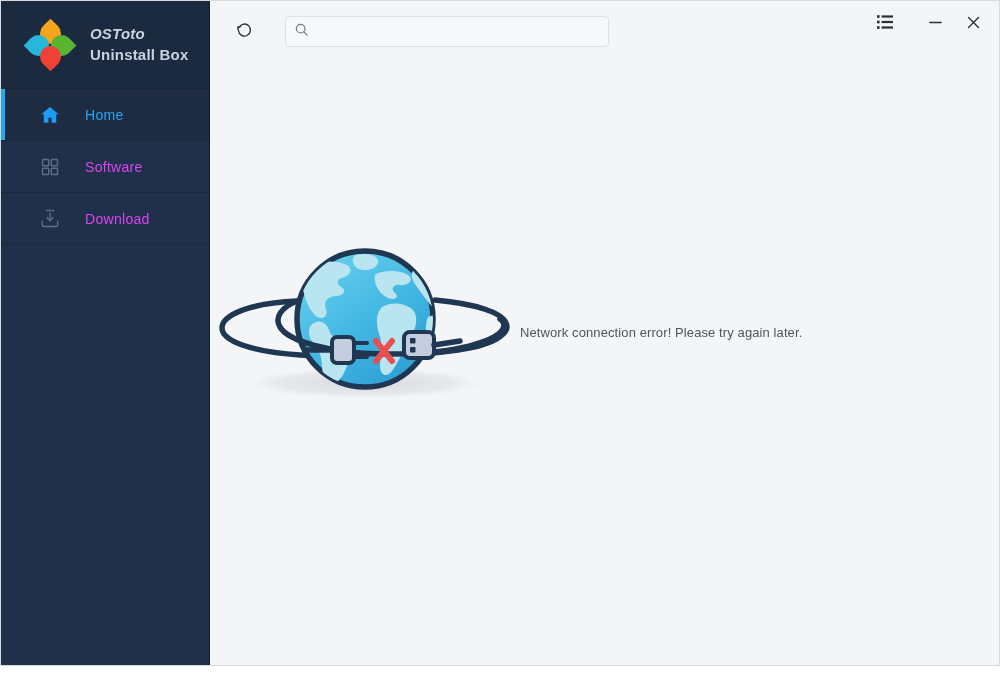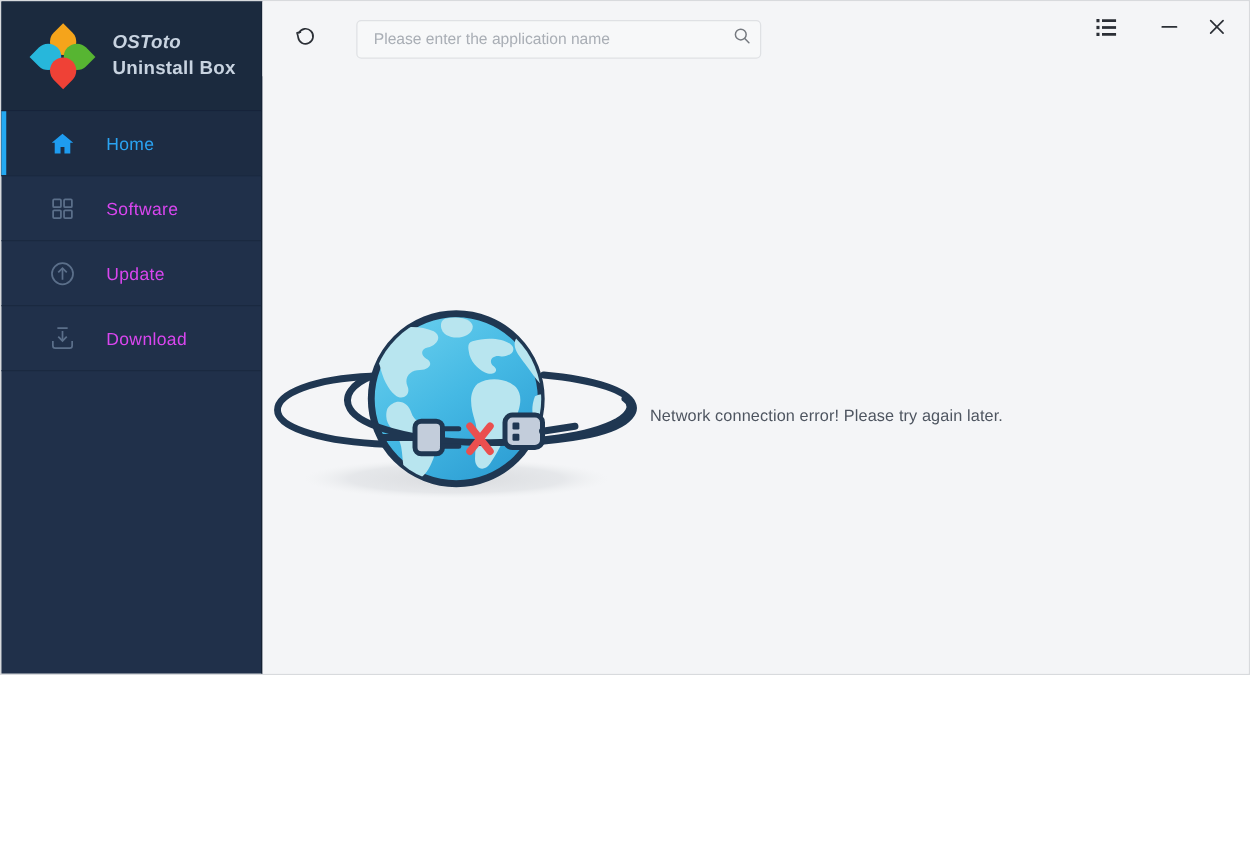--- a/index.html
+++ b/index.html
@@ -9,21 +9,21 @@
     background: #ffffff;
   }
   body {
     font-family: "Liberation Sans", "DejaVu Sans", sans-serif;
     -webkit-font-smoothing: antialiased;
   }
 
   #app {
     position: relative;
     width: 1000px;
-    height: 540px;
+    height: 666px;
     overflow: hidden;
     background: #f4f5f7;
     border: 1px solid #d8dadd;
     box-sizing: border-box;
     display: flex;
   }
 
   
   .sidebar {
     width: 209px;
@@ -295,30 +295,20 @@
           <svg width="20" height="20" viewBox="0 0 24 24" fill="none" stroke="currentColor" stroke-width="1.7" aria-hidden="true">
             <rect x="3" y="3" width="7.5" height="7.5" rx="1"></rect>
             <rect x="13.5" y="3" width="7.5" height="7.5" rx="1"></rect>
             <rect x="3" y="13.5" width="7.5" height="7.5" rx="1"></rect>
             <rect x="13.5" y="13.5" width="7.5" height="7.5" rx="1"></rect>
           </svg>
         </span>
         <span class="nav-label">Software</span>
       </li>
 
-      <li class="nav-item">
-        <span class="nav-icon">
-          <svg width="22" height="22" viewBox="0 0 24 24" fill="none" stroke="currentColor" stroke-width="1.5" aria-hidden="true">
-            <circle cx="12" cy="12" r="9.2"></circle>
-            <path d="M12 17.2V7.4"></path>
-            <path d="M8.3 10.8 12 7.1l3.7 3.7"></path>
-          </svg>
-        </span>
-        <span class="nav-label">Update</span>
-      </li>
 
 
       <li class="nav-item">
         <span class="nav-icon">
           <svg width="22" height="22" viewBox="0 0 24 24" fill="none" stroke="currentColor" stroke-width="1.5" aria-hidden="true">
             <path d="M7.5 2.8h9"></path>
             <path d="M12 5.3v8.4"></path>
             <path d="M8.3 10.2 12 13.9l3.7-3.7"></path>
             <path d="M3.6 13.9v4.2c0 1.2.9 2.1 2.1 2.1h12.6c1.2 0 2.1-.9 2.1-2.1v-4.2"></path>
           </svg>
@@ -336,21 +326,20 @@
       <div class="refresh-btn">
         <span>
           <svg width="19" height="19" viewBox="0 0 24 24" fill="none" stroke="currentColor" stroke-width="1.7" stroke-linecap="round" aria-hidden="true">
             <path d="M5.2 9.2A7.6 7.6 0 1 1 4.4 13.6"></path>
             <path d="M4.3 12.6 3.3 9.2l3.4-.7" stroke-linejoin="round"></path>
           </svg>
         </span>
       </div>
 
       <div class="search-wrap">
-        <input class="search-input" type="text" placeholder="Please enter the application name" style="">
         <div class="search-icon-btn">
           <span>
             <svg width="15" height="15" viewBox="0 0 24 24" fill="none" stroke="currentColor" stroke-width="1.9" stroke-linecap="round" aria-hidden="true">
               <circle cx="10.6" cy="10.6" r="6.9"></circle>
               <path d="M15.7 15.7 21 21"></path>
             </svg>
           </span>
         </div>
       </div>
 

